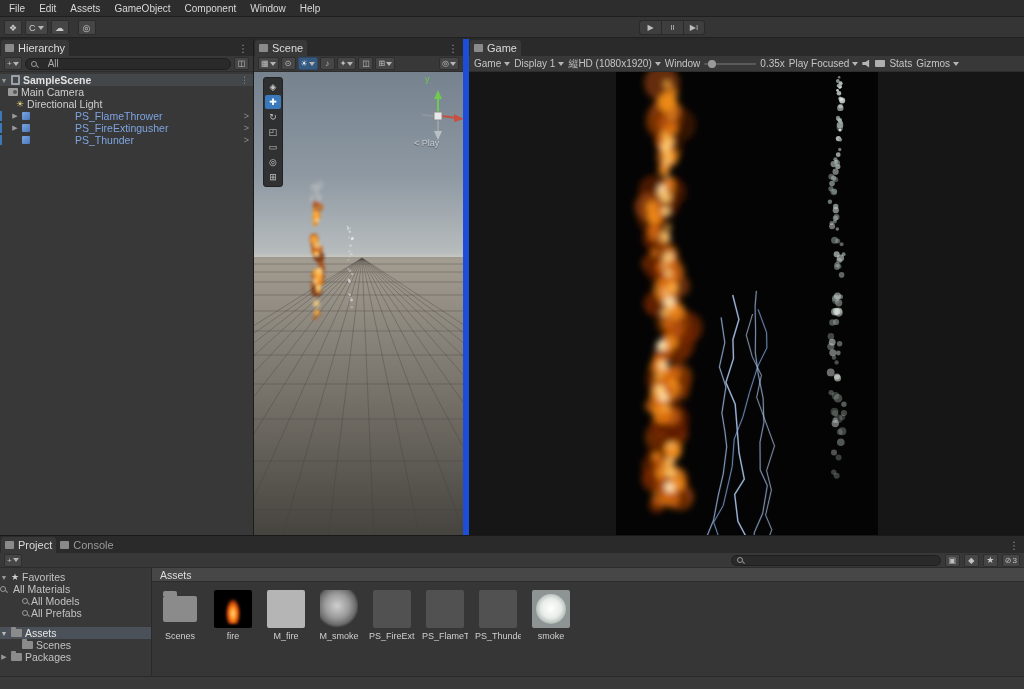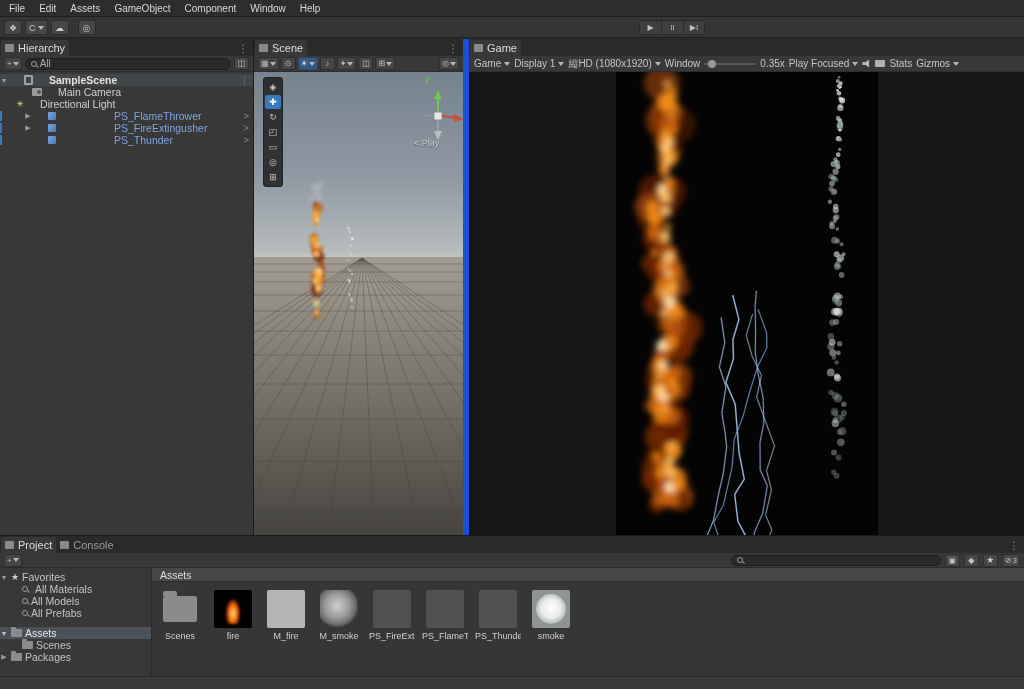--- a/index.html
+++ b/index.html
@@ -29,27 +29,27 @@
   .panel-game { flex:1; }
 
   .tabbar { height:17px; background:#2a2a2a; display:flex; align-items:flex-end; padding-left:1px; position:relative; }
   .tab { height:16px; padding:0 4px; display:flex; align-items:center; gap:4px; font-size:11px; color:#9a9a9a; }
   .tab.active { background:#383838; color:#dcdcdc; border-radius:3px 3px 0 0; }
   .tab-ic { width:9px; height:8px; background:#8a8a8a; border-radius:1px; }
   .kebab { margin-left:auto; padding:0 6px 2px 6px; color:#9a9a9a; font-size:10px; letter-spacing:-1px; }
 
   .ptool { height:16px; background:#383838; border-bottom:1px solid #2d2d2d; display:flex; align-items:center; gap:3px; padding:0 4px; }
 
-  .search { flex:1; height:12px; background:#2a2a2a; border:1px solid #1f1f1f; border-radius:6px; display:flex; align-items:center; gap:3px; padding:0 5px; color:#aaa; font-size:10px; }
+  .search { flex:1; height:12px; background:#2a2a2a; border:1px solid #1f1f1f; border-radius:6px; display:flex; align-items:center; gap:11px; padding:0 5px; color:#aaa; font-size:10px; }
   .mag { width:6px; height:6px; border:1px solid #999; border-radius:50%; position:relative; flex:none; }
   .mag::after { content:""; position:absolute; width:3px; height:1px; background:#999; transform:rotate(45deg); right:-3px; bottom:-1px; }
 
   
   .tree { flex:1; background:#383838; padding-top:2px; position:relative; }
-  .trow { height:12px; display:flex; align-items:center; gap:16px; font-size:10.5px; position:relative; padding-right:4px; }
+  .trow { height:12px; display:flex; align-items:center; gap:3px; font-size:10.5px; position:relative; padding-right:4px; }
   .trow .arrow { width:8px; text-align:center; color:#9a9a9a; font-size:7px; flex:none; }
   .trow .spacer { width:8px; flex:none; }
   .scene-row { background:#43474a; color:#e0e0e0; }
   .obj-label { color:#cfcfcf; }
   .prefab-label { color:#7ea4e0;margin-left:42px; }
   .edge-mark { position:absolute; left:0; top:1px; width:2px; height:10px; background:#3b79bb; }
   .row-open { margin-left:auto; color:#8f8f8f; font-size:9px; }
   
   .ic-scenefile { width:9px; height:10px; background:#9aa0a6; border-radius:1px; position:relative; flex:none; }
   .ic-scenefile::after { content:""; position:absolute; inset:2px; background:#42474d; }
@@ -168,21 +168,21 @@
       </div>
       <span class="stool">◫</span>
     </div>
     <div class="tree">
       <div class="trow scene-row">
         <span class="arrow">▼</span>
         <span class="ic-scenefile"></span>
         <span style="font-weight:bold;">SampleScene</span>
         <span class="row-open">⋮</span>
       </div>
-      <div class="trow" style="padding-left:32px;">
+      <div class="trow" style="padding-left:8px;">
         <span class="ic-camera"></span>
         <span class="obj-label">Main Camera</span>
       </div>
       <div class="trow" style="padding-left:16px;">
         <span class="ic-light">☀</span>
         <span class="obj-label">Directional Light</span>
       </div>
       <div class="trow">
         <span class="edge-mark"></span>
         <span class="spacer"></span>
@@ -781,21 +781,21 @@
       </span>
     <span class="stool">⊘<span>3</span></span>
   </div>
   <div class="proj-body">
     <div class="proj-left">
       <div class="prow">
         <span class="arrow" style="width:8px;font-size:7px;color:#999;text-align:center;">▼</span>
         <span class="tree-star">★</span>
         <span>Favorites</span>
       </div>
-      <div class="prow" style="padding-left:22px;gap:7px;">
+      <div class="prow" style="gap:7px;">
         <span class="mag"></span>
         <span>All Materials</span>
       </div>
       <div class="prow" style="padding-left:22px;">
         <span class="mag"></span>
         <span>All Models</span>
       </div>
       <div class="prow" style="padding-left:22px;">
         <span class="mag"></span>
         <span>All Prefabs</span>

